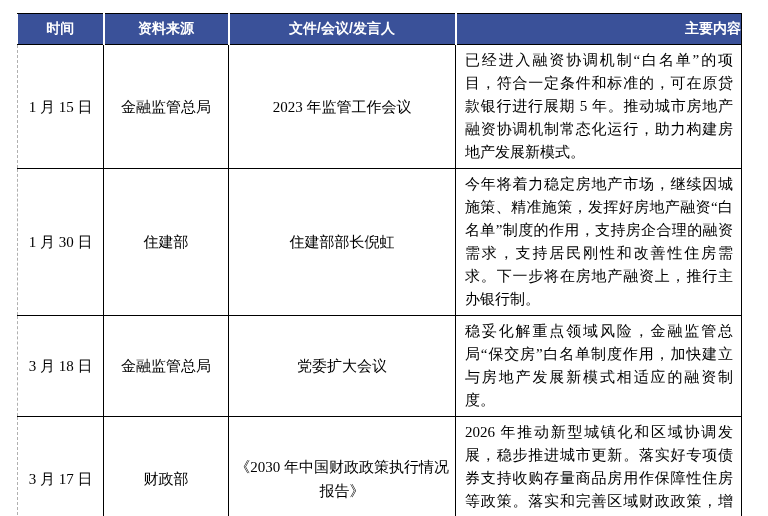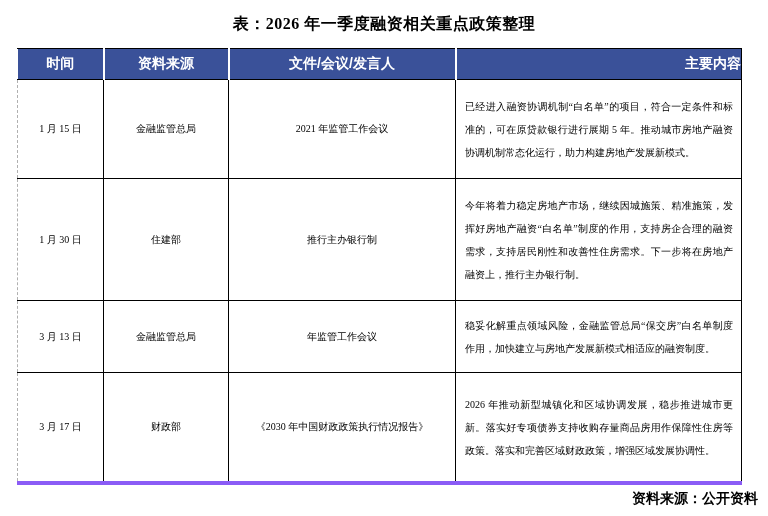--- a/index.html
+++ b/index.html
@@ -39,21 +39,21 @@
     border-top: 1px solid #000000;
     border-bottom: 1px solid #000000;
     border-left: 2px solid #ffffff;
     border-right: 2px solid #ffffff;
     padding: 2px 0;
   }
   th:first-child { border-left: 1px solid #ffffff; }
   th:last-child  { border-right: 1px solid #000000; text-align: right; }
   td {
     border: 1px solid #000000;
-    font-size: 10px;
+    font-size: 15px;
     text-align: center;
     vertical-align: middle;
     padding: 4px 6px;
     line-height: 24px;
   }
   tbody td:first-child { border-left: 1px dashed #b0b0b0; }
   tbody tr:last-child td { border-bottom: 4px solid #8b5cf6; }
   td.c-content {
     text-align: justify;
     line-height: 23px;
@@ -69,54 +69,53 @@
     font-weight: bold;
     font-size: 14px;
     margin-top: 5px;
   }
 </style>
 </head>
 <body>
 
 <div class="page">
 
-  <div class="title">表：2026 年一季度融资相关重点政策整理</div>
 
   <table class="policy">
     <colgroup>
       <col style="width:86px">
       <col style="width:125px">
       <col style="width:227px">
       <col style="width:286px">
     </colgroup>
     <thead>
       <tr>
         <th>时间</th>
         <th>资料来源</th>
         <th>文件/会议/发言人</th>
         <th>主要内容</th>
       </tr>
     </thead>
     <tbody>
       <tr class="r1">
         <td class="c-date">1 月 15 日</td>
         <td class="c-org">金融监管总局</td>
-        <td class="c-doc">2021 年监管工作会议</td>
+        <td class="c-doc">2023 年监管工作会议</td>
         <td class="c-content">已经进入融资协调机制“白名单”的项目，符合一定条件和标准的，可在原贷款银行进行展期 5 年。推动城市房地产融资协调机制常态化运行，助力构建房地产发展新模式。</td>
       </tr>
       <tr class="r2">
         <td class="c-date">1 月 30 日</td>
         <td class="c-org">住建部</td>
-        <td class="c-doc">推行主办银行制</td>
+        <td class="c-doc">住建部部长倪虹</td>
         <td class="c-content">今年将着力稳定房地产市场，继续因城施策、精准施策，发挥好房地产融资“白名单”制度的作用，支持房企合理的融资需求，支持居民刚性和改善性住房需求。下一步将在房地产融资上，推行主办银行制。</td>
       </tr>
       <tr class="r3">
-        <td class="c-date">3 月 13 日</td>
+        <td class="c-date">3 月 18 日</td>
         <td class="c-org">金融监管总局</td>
-        <td class="c-doc">年监管工作会议</td>
+        <td class="c-doc">党委扩大会议</td>
         <td class="c-content">稳妥化解重点领域风险，金融监管总局“保交房”白名单制度作用，加快建立与房地产发展新模式相适应的融资制度。</td>
       </tr>
       <tr class="r4">
         <td class="c-date">3 月 17 日</td>
         <td class="c-org">财政部</td>
         <td class="c-doc">《2030 年中国财政政策执行情况报告》</td>
         <td class="c-content">2026 年推动新型城镇化和区域协调发展，稳步推进城市更新。落实好专项债券支持收购存量商品房用作保障性住房等政策。落实和完善区域财政政策，增强区域发展协调性。</td>
       </tr>
     </tbody>
   </table>

